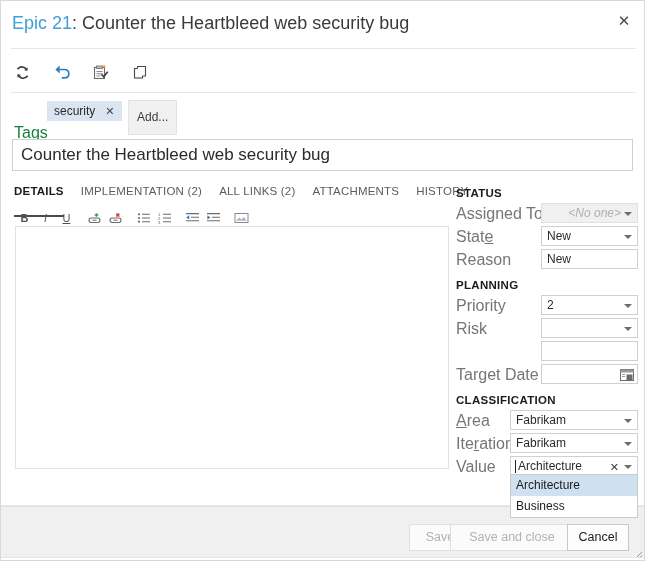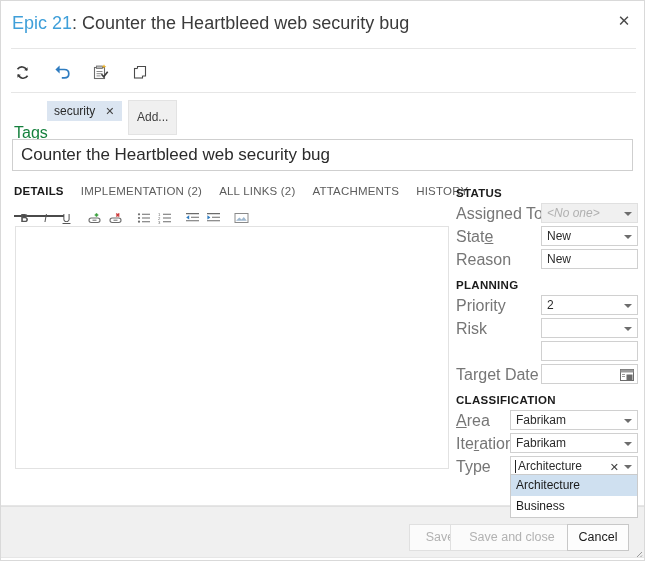--- a/index.html
+++ b/index.html
@@ -469,21 +469,21 @@
   </div>
 
   <div class="description"></div>
 
   <div class="panel">
 
     <div class="group-header">STATUS</div>
 
     <div class="field-row">
       <div class="field-label">Assigned To</div>
-      <div class="field-ctl disabled" style="left:85px; width:97px;">
+      <div class="field-ctl disabled" style="left:85px; width:97px;text-align:right;">
         <span>&lt;No one&gt;</span>
         <span class="caret"></span>
       </div>
     </div>
 
     <div class="field-row">
       <div class="field-label">Stat<u>e</u></div>
       <div class="field-ctl" style="left:85px; width:97px;">
         <span>New</span>
         <span class="caret"></span>
@@ -544,21 +544,21 @@
 
     <div class="field-row">
       <div class="field-label">Ite<u>r</u>ation</div>
       <div class="field-ctl" style="left:54px; width:128px;">
         <span>Fabrikam</span>
         <span class="caret"></span>
       </div>
     </div>
 
     <div class="field-row">
-      <div class="field-label">Type</div>
+      <div class="field-label">Value</div>
       <div class="field-ctl" style="left:54px; width:128px; padding-left:7px; padding-right:30px;">
         <span class="text-caret"></span>
         <span>Architecture</span>
         <span class="clear-x">✕</span>
         <span class="caret"></span>
       </div>
     </div>
 
   </div>
 

